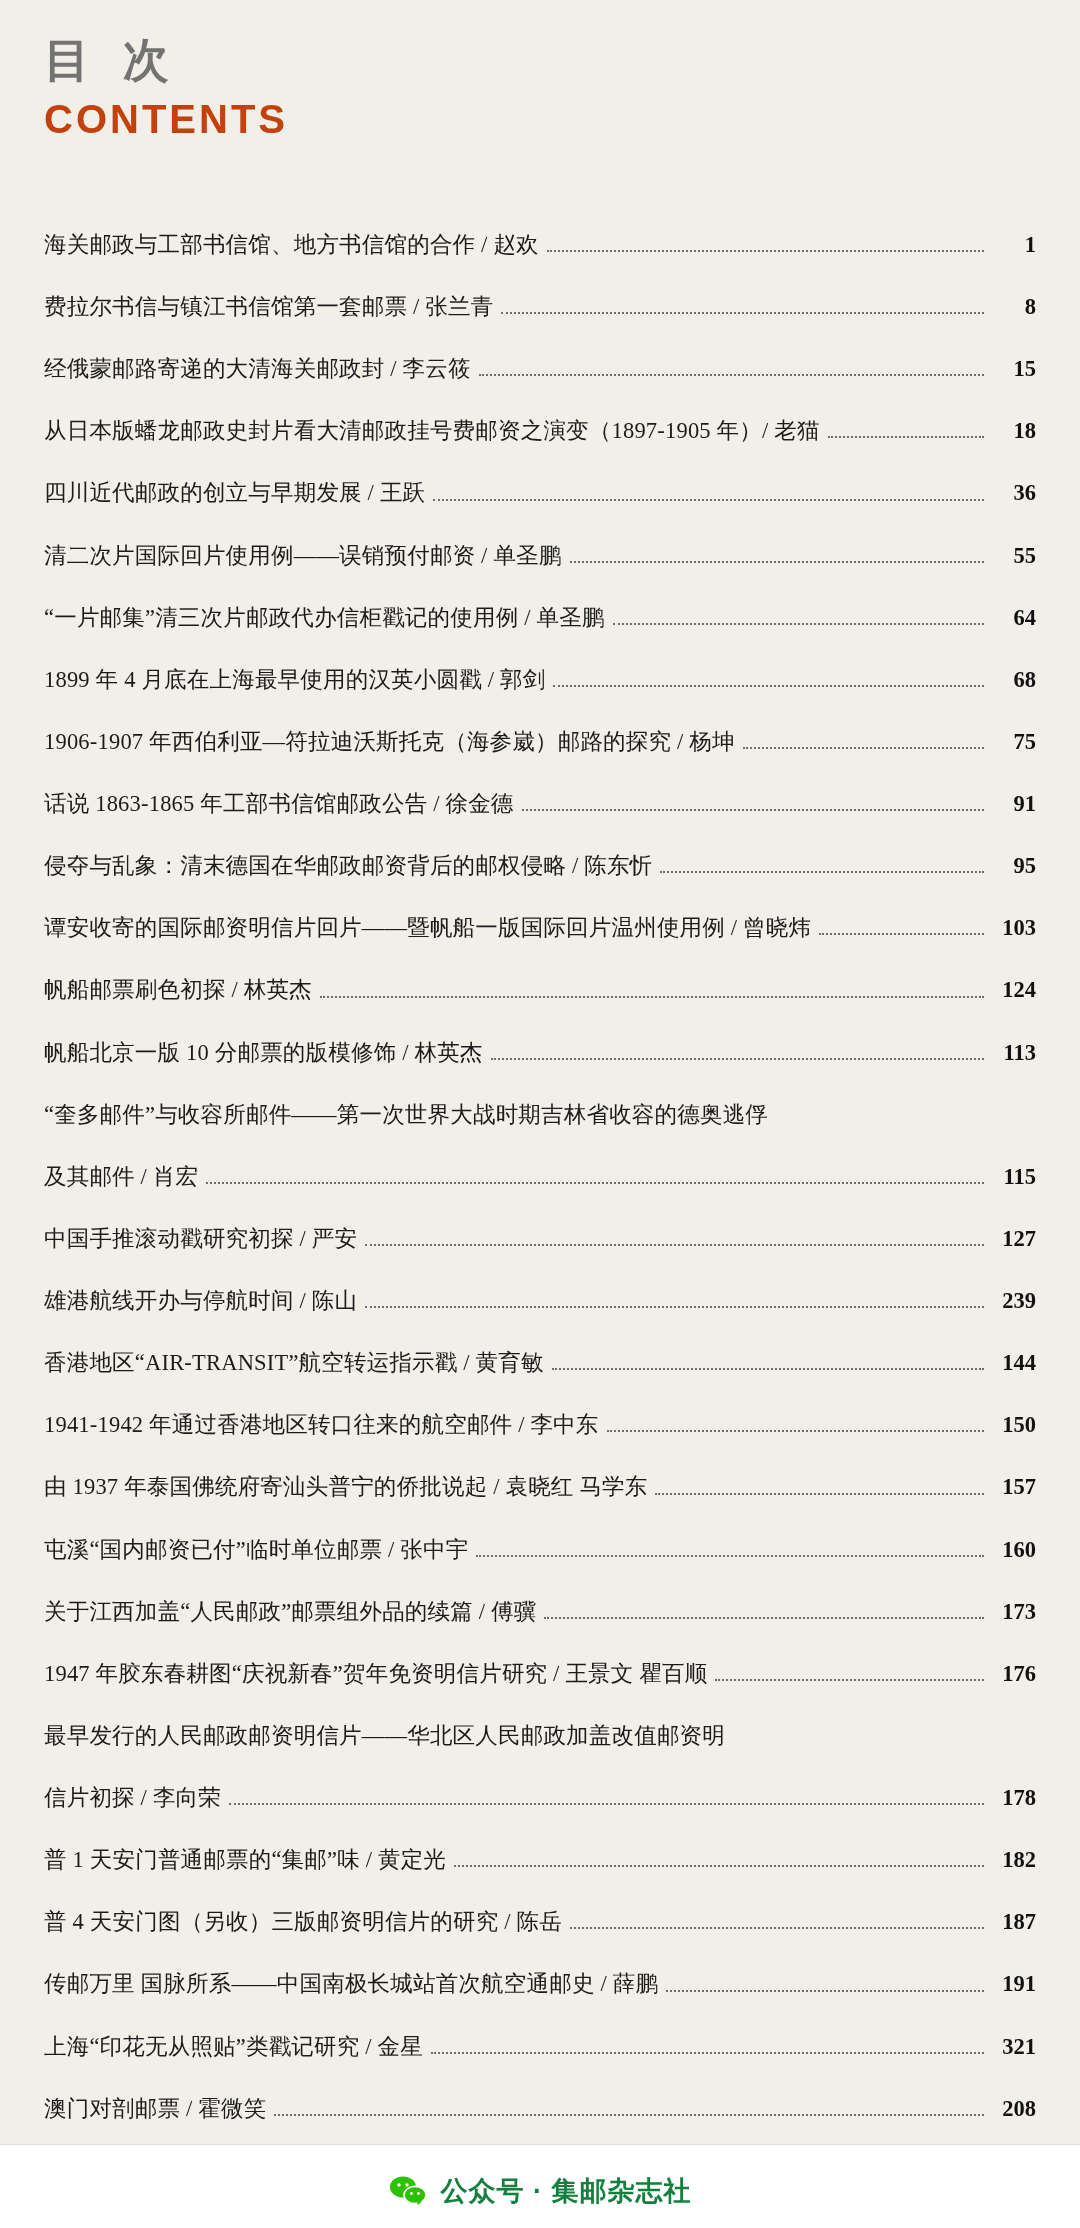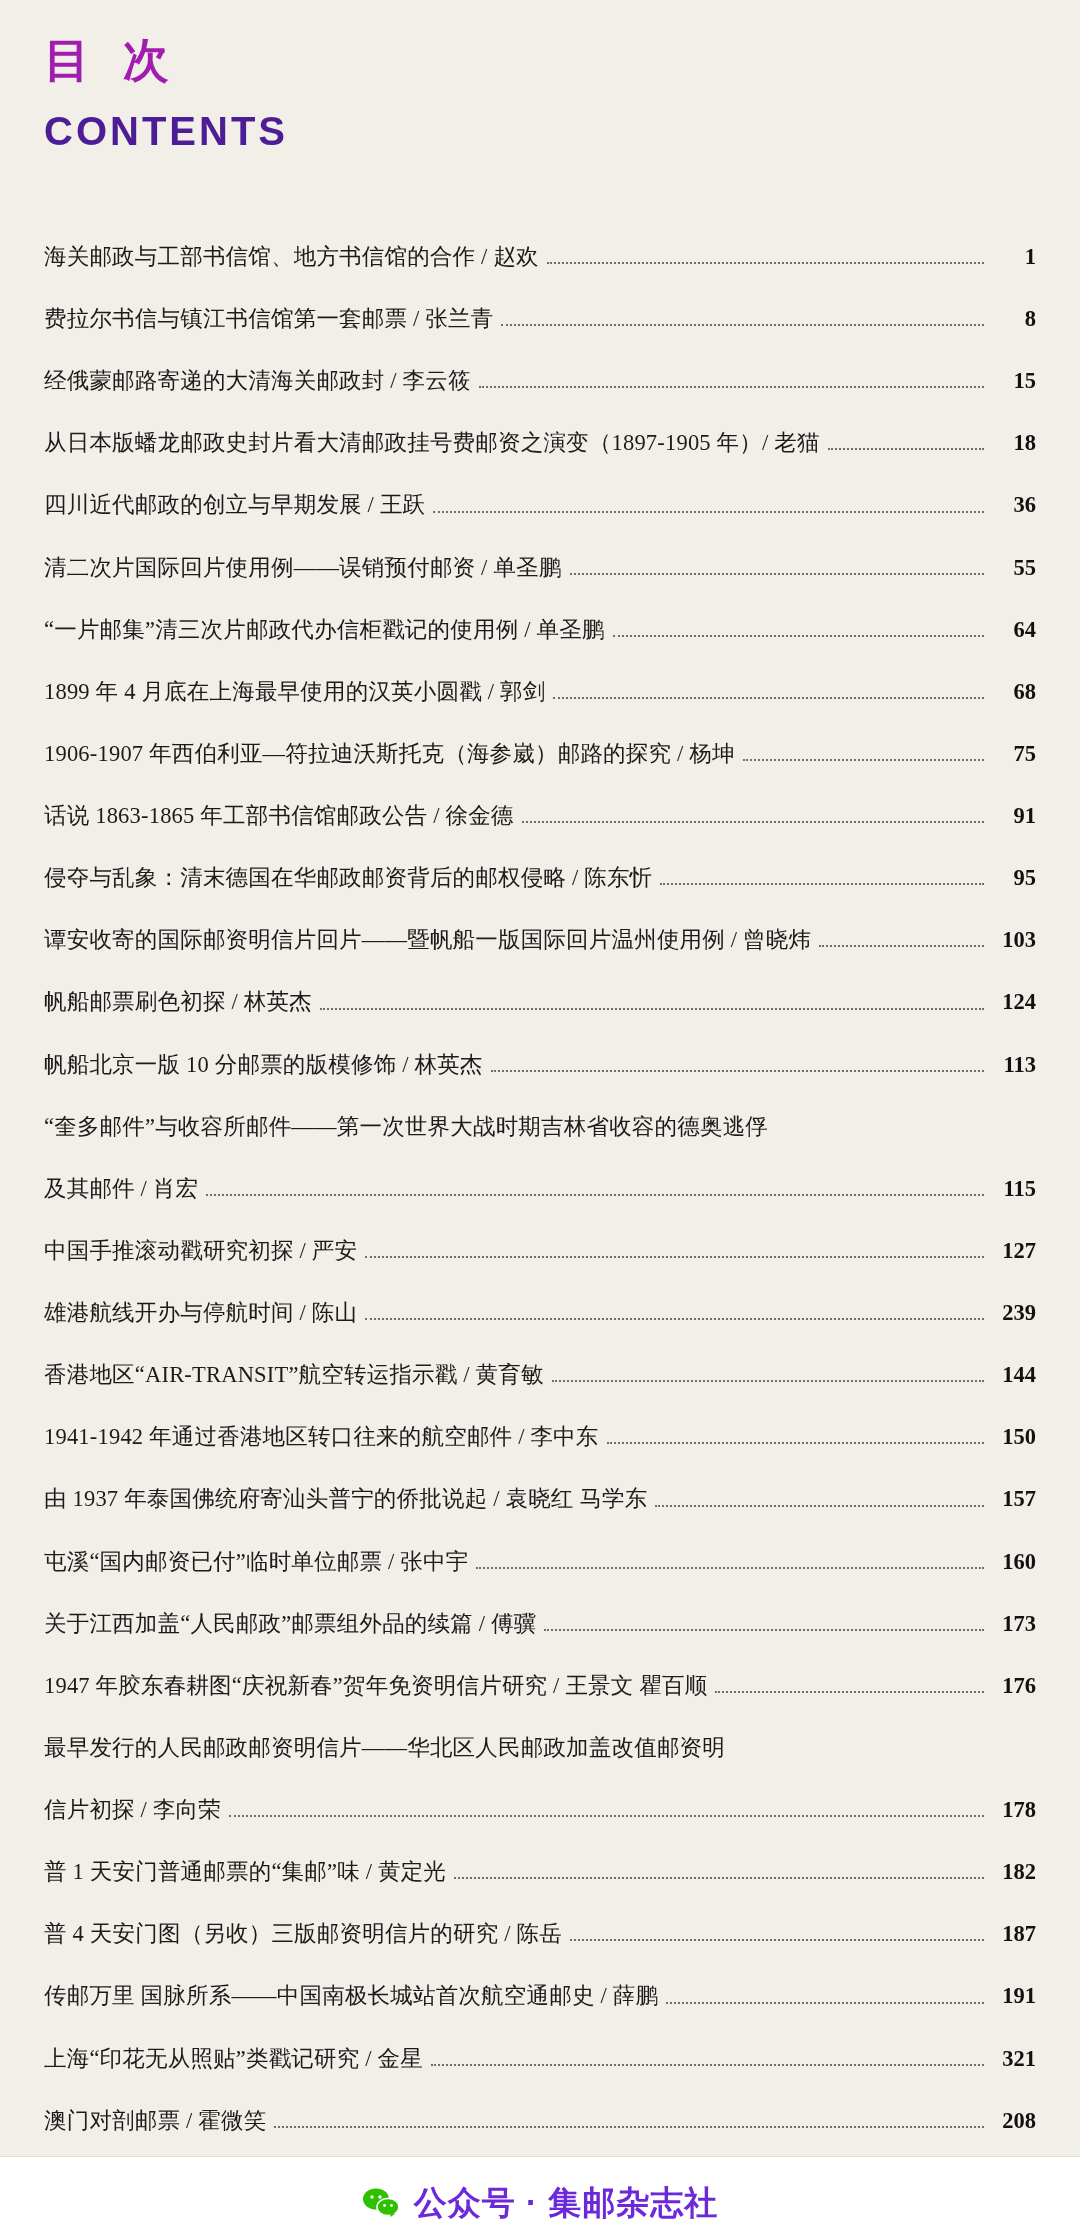--- a/index.html
+++ b/index.html
@@ -28,30 +28,30 @@
   .header {
     padding: 34px 0 0 44px;
     background: #f2efe9;
     flex: 0 0 auto;
   }
   .title-cn {
     font-family: "Liberation Sans", "DejaVu Sans", sans-serif;
     font-weight: bold;
     font-size: 46px;
     letter-spacing: 10px;
-    color: #a21caf;
+    color: #737373;
     line-height: 1.15;
   }
   .title-en {
     font-family: "Liberation Sans", "DejaVu Sans", sans-serif;
     font-weight: bold;
     font-size: 40px;
     letter-spacing: 3px;
-    color: #4c1d95;
-    margin-top: 22px;
+    color: #c2410c;
+    margin-top: 10px;
     line-height: 1.1;
   }
   .header-rule {
     margin-top: 22px;
     height: 3px;
     background: #c9c4ba;
     width: 100%;
   }
   
   .toc {
@@ -104,23 +104,23 @@
     gap: 14px;
   }
   .wechat-icon {
     width: 38px;
     height: 32px;
     position: relative;
     display: inline-block;
   }
   .footer-text {
     font-family: "Liberation Sans", "DejaVu Sans", sans-serif;
-    font-size: 33px;
+    font-size: 27px;
     font-weight: bold;
-    color: #6d28d9;
+    color: #15803d;
     letter-spacing: 1px;
   }
 </style>
 </head>
 <body>
 
 <div class="page">
 
   <div class="header">
     <div class="title-cn">目 次</div>

